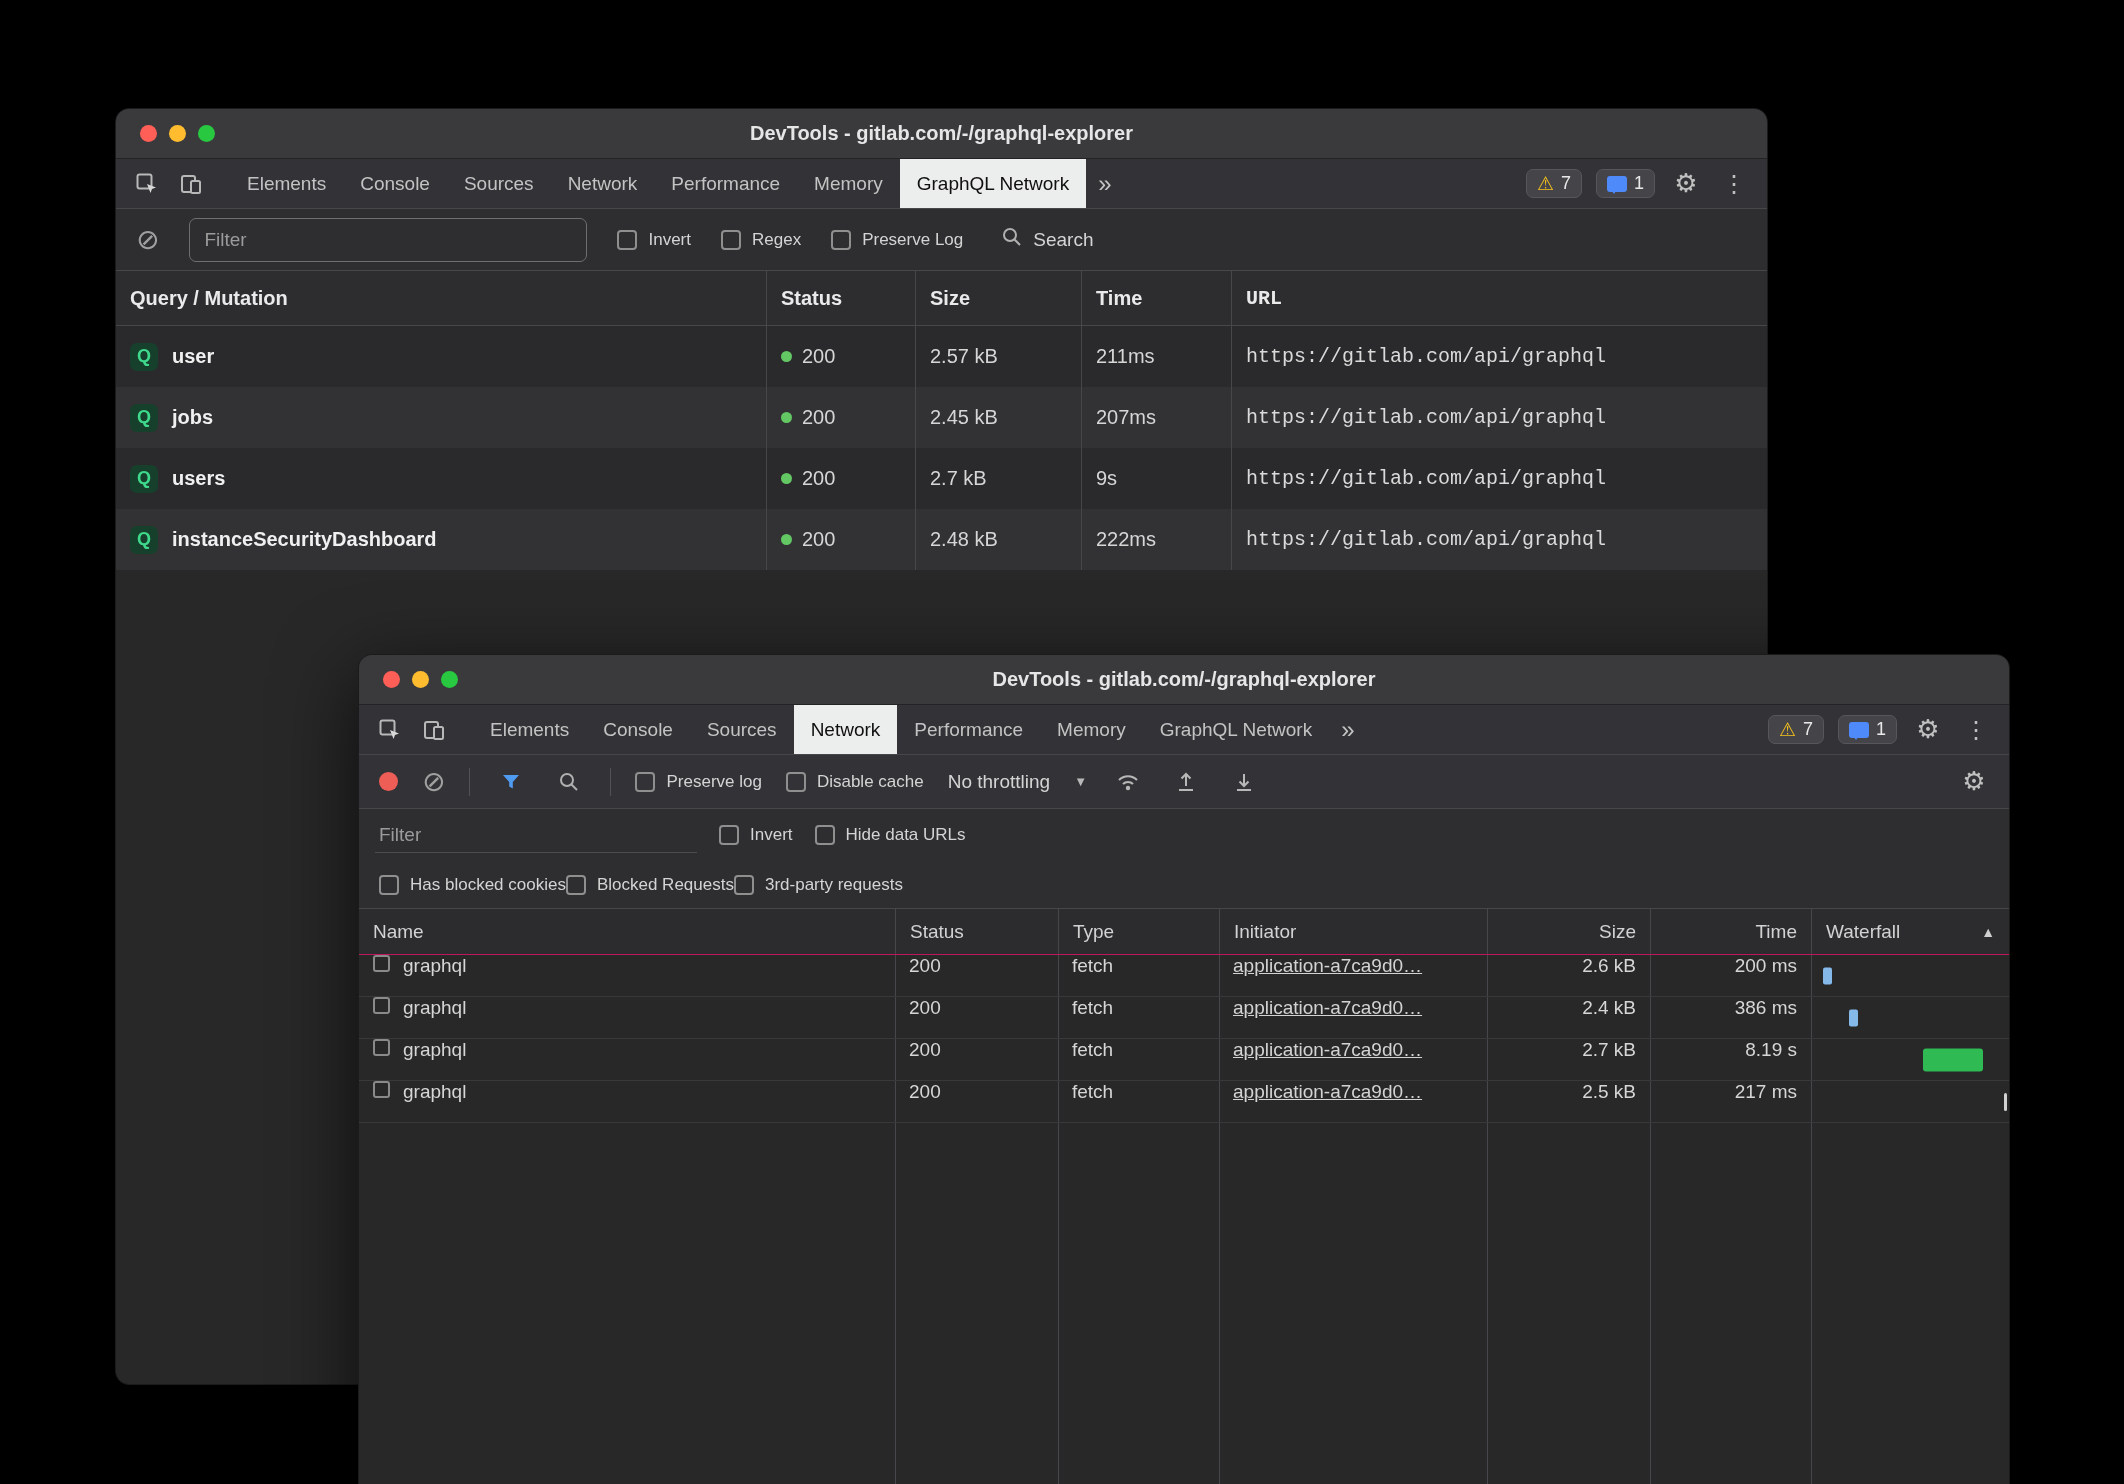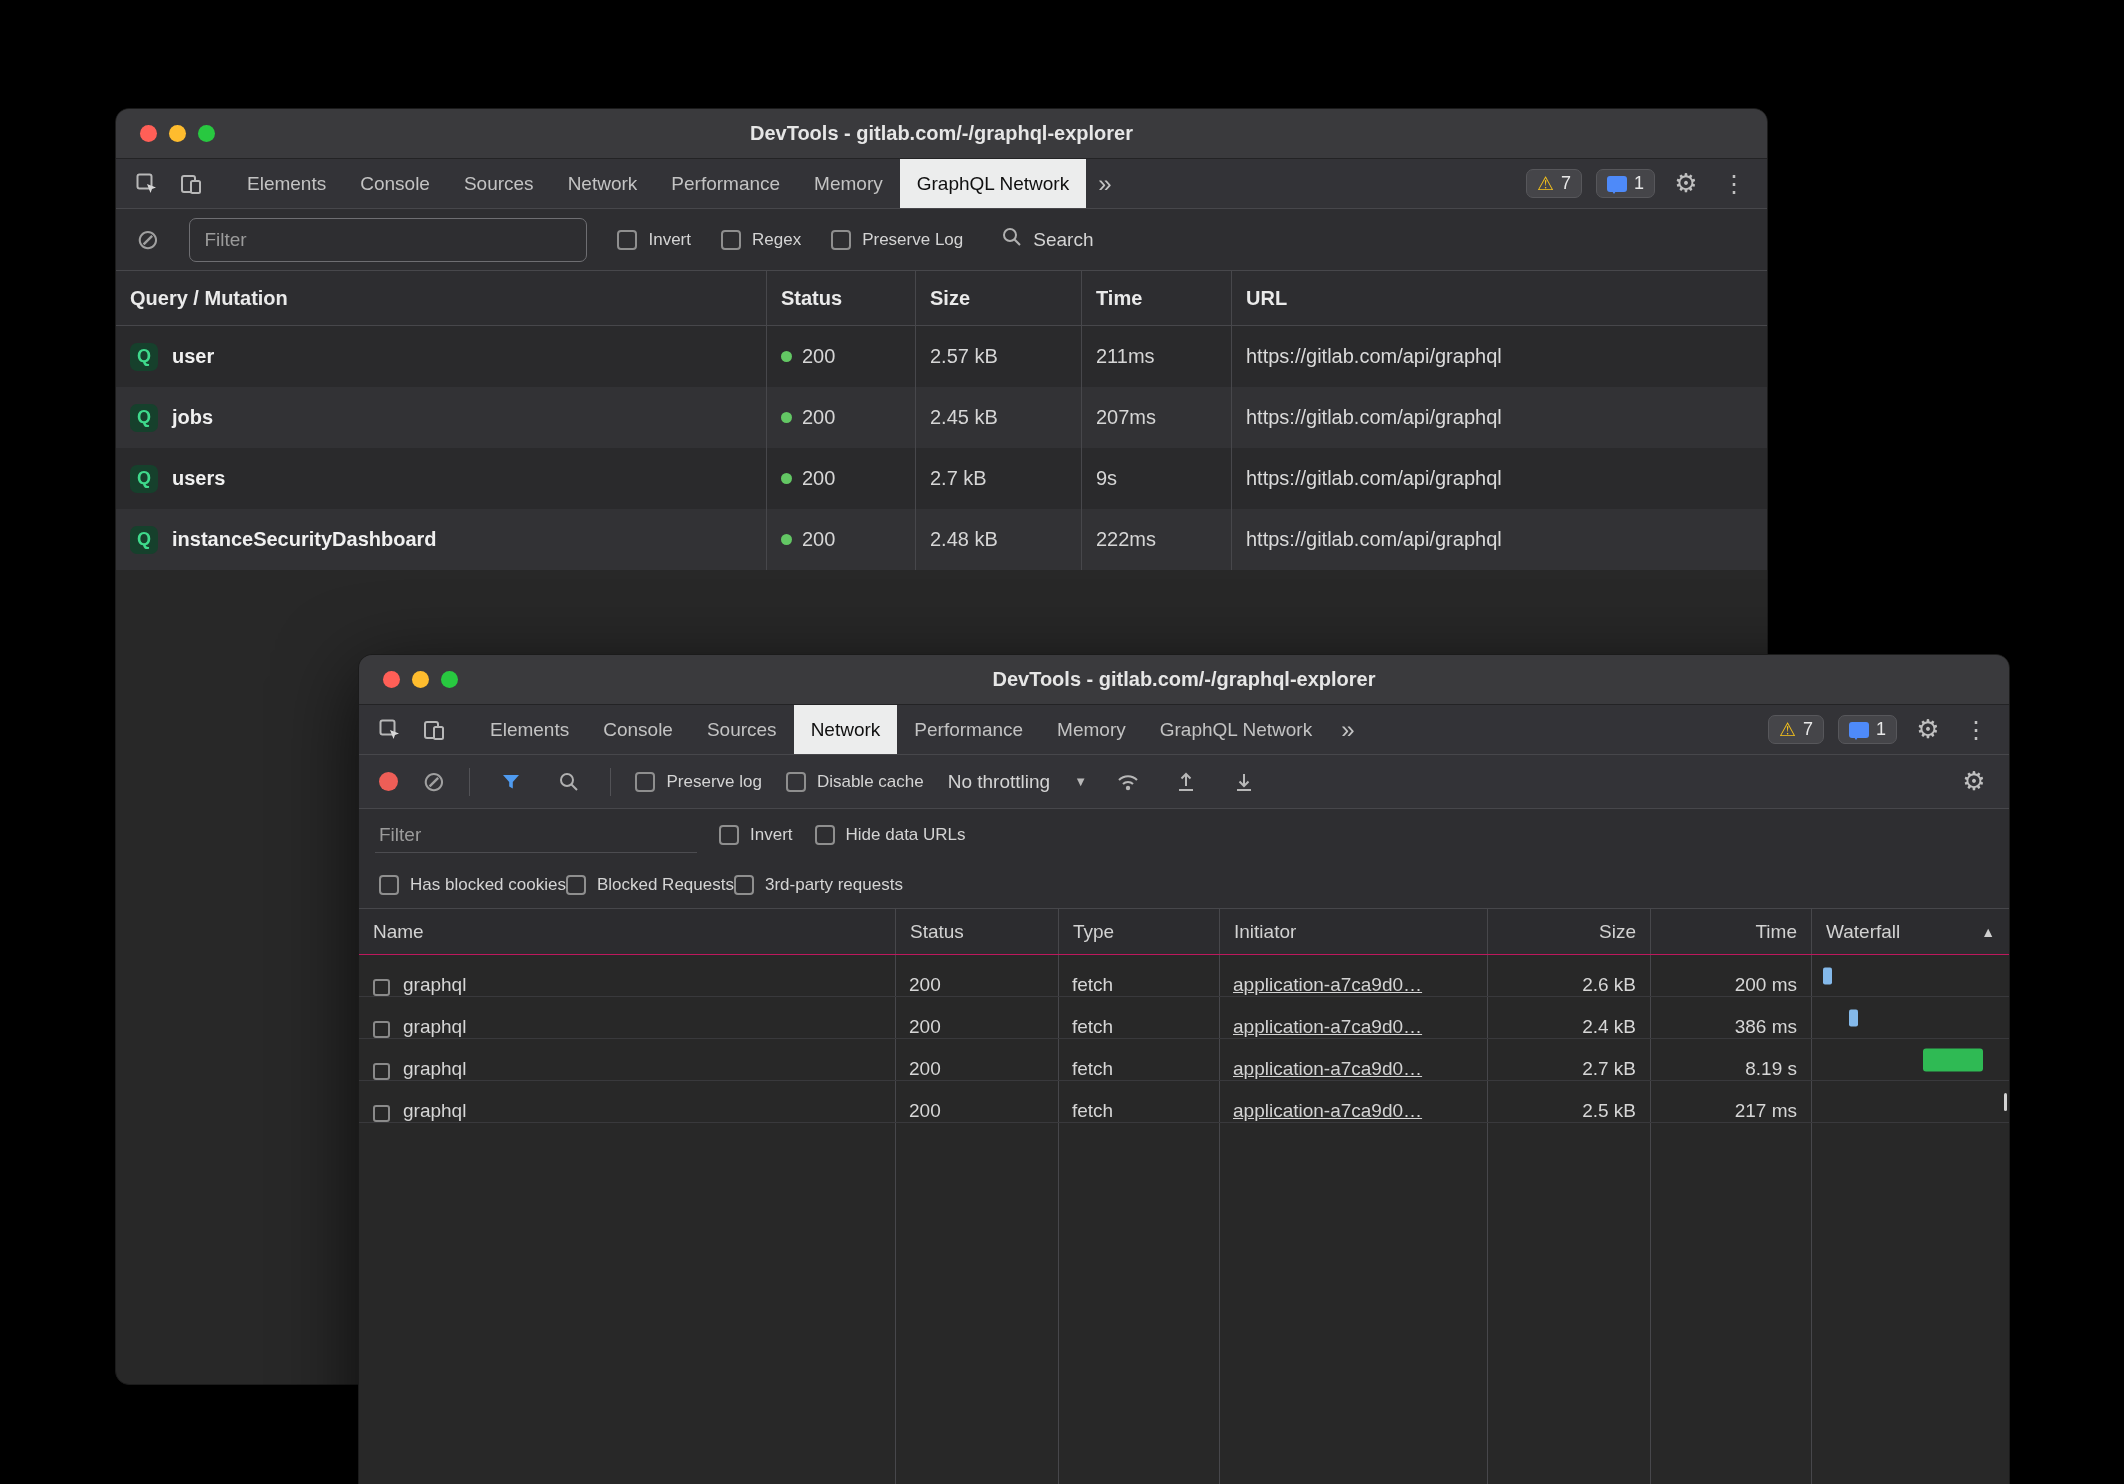--- a/index.html
+++ b/index.html
@@ -52,21 +52,21 @@
   .search-group { display: flex; align-items: center; gap: 10px; font-size: 19px; color: #d4d4d4; margin-left: 8px; }
 
   .w1-header { display: flex; height: 55px; background: #2d2d30; border-bottom: 1px solid #47474b;
                font-size: 20px; font-weight: bold; color: #eaeaea; }
   .w1-header > div, .w1-row > div { display: flex; align-items: center; padding-left: 14px; overflow: hidden; white-space: nowrap; }
   .w1-header > div + div, .w1-row > div + div { border-left: 1px solid #47474b; }
   .c-query  { width: 650px; flex: none; }
   .c-status { width: 149px; flex: none; }
   .c-size   { width: 166px; flex: none; }
   .c-time   { width: 150px; flex: none; }
-  .c-url    { flex: 1; }
+  .c-url    { flex: 1; font-family: Liberation Mono, monospace; }
   .w1-row { display: flex; height: 61px; font-size: 20px; color: #d6d6d6; }
   .w1-rows .w1-row:nth-child(odd)  { background: #2a2a2c; }
   .w1-rows .w1-row:nth-child(even) { background: #323235; }
   .q-badge { width: 28px; height: 28px; border-radius: 7px; background: #16402c; color: #3fd98c;
              font-weight: bold; font-size: 18px; display: flex; align-items: center; justify-content: center;
              margin-right: 14px; flex: none; }
   .qname { font-weight: bold; color: #f0f0f0; }
   .status-dot { width: 11px; height: 11px; border-radius: 50%; background: #63c764; margin-right: 10px; flex: none; }
   .url-text { color: #dadada; }
 
@@ -100,21 +100,21 @@
   .n-initiator { width: 268px; flex: none; }
   .n-size      { width: 163px; flex: none; justify-content: flex-end; }
   .n-time      { width: 161px; flex: none; justify-content: flex-end; }
   .n-waterfall { flex: 1; position: relative; }
   .sort-arrow { margin-left: auto; font-size: 14px; color: #cfcfcf; }
 
   .w2-body { position: relative; height: 560px; }
   .v-sep { position: absolute; top: 0; bottom: 0; width: 1px; background: #47474b; }
   .w2-row { display: flex; height: 42px; font-size: 19px; color: #d6d6d6;
             border-bottom: 1px solid #39393c; position: relative; }
-  .w2-row > div { display: flex; align-items: flex-end; padding: 0 14px; overflow: hidden; white-space: nowrap; }
+  .w2-row > div { display: flex; align-items: flex-start; padding: 0 14px; overflow: hidden; white-space: nowrap; }
   .w2-row .cb-box2 { width: 17px; height: 17px; border: 2px solid #8a8a8a; border-radius: 3px; margin-right: 13px; flex: none; }
   .init-link { color: #d3d3d3; text-decoration: underline; }
   .wfbar { position: absolute; top: 50%; transform: translateY(-50%); border-radius: 2px; }
   .wf-blue  { background: #84b9ea; width: 9px; height: 17px; }
   .wf-1 { left: 12px; }
   .wf-2 { left: 38px; }
   .wf-green { left: 112px; width: 60px; height: 23px; background: #2fba54; border-radius: 3px; }
   .wf-sliver { right: 2px; width: 3px; height: 18px; background: #d2d2d2; }
 </style>
 </head>

